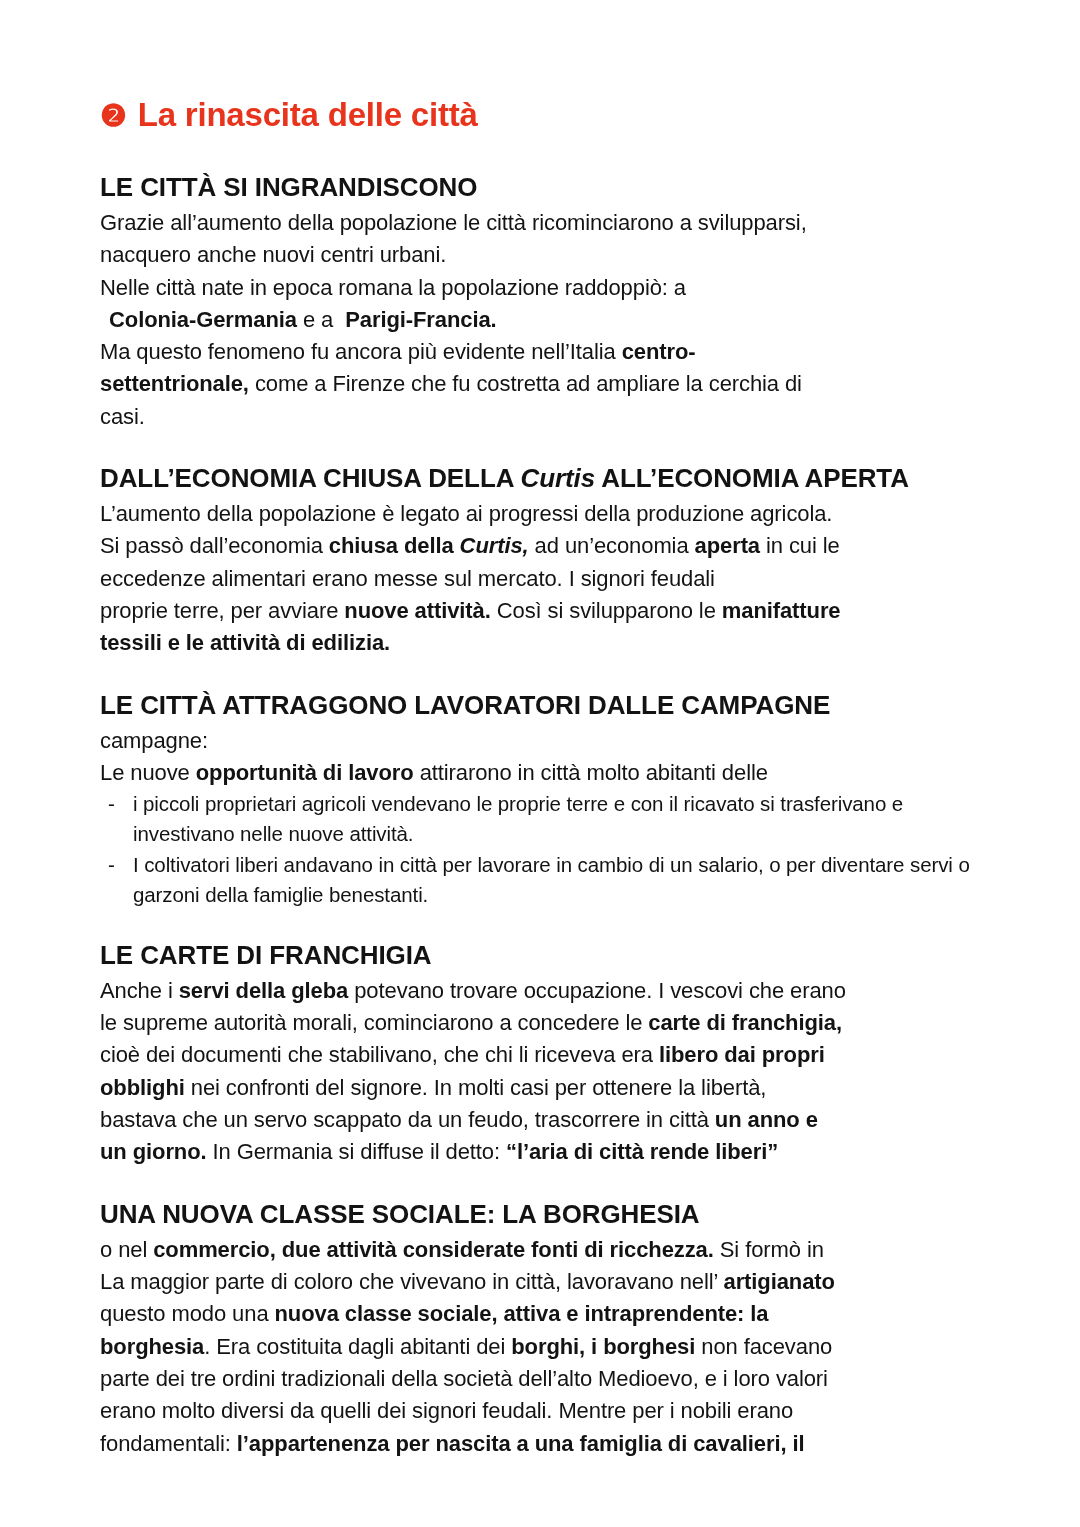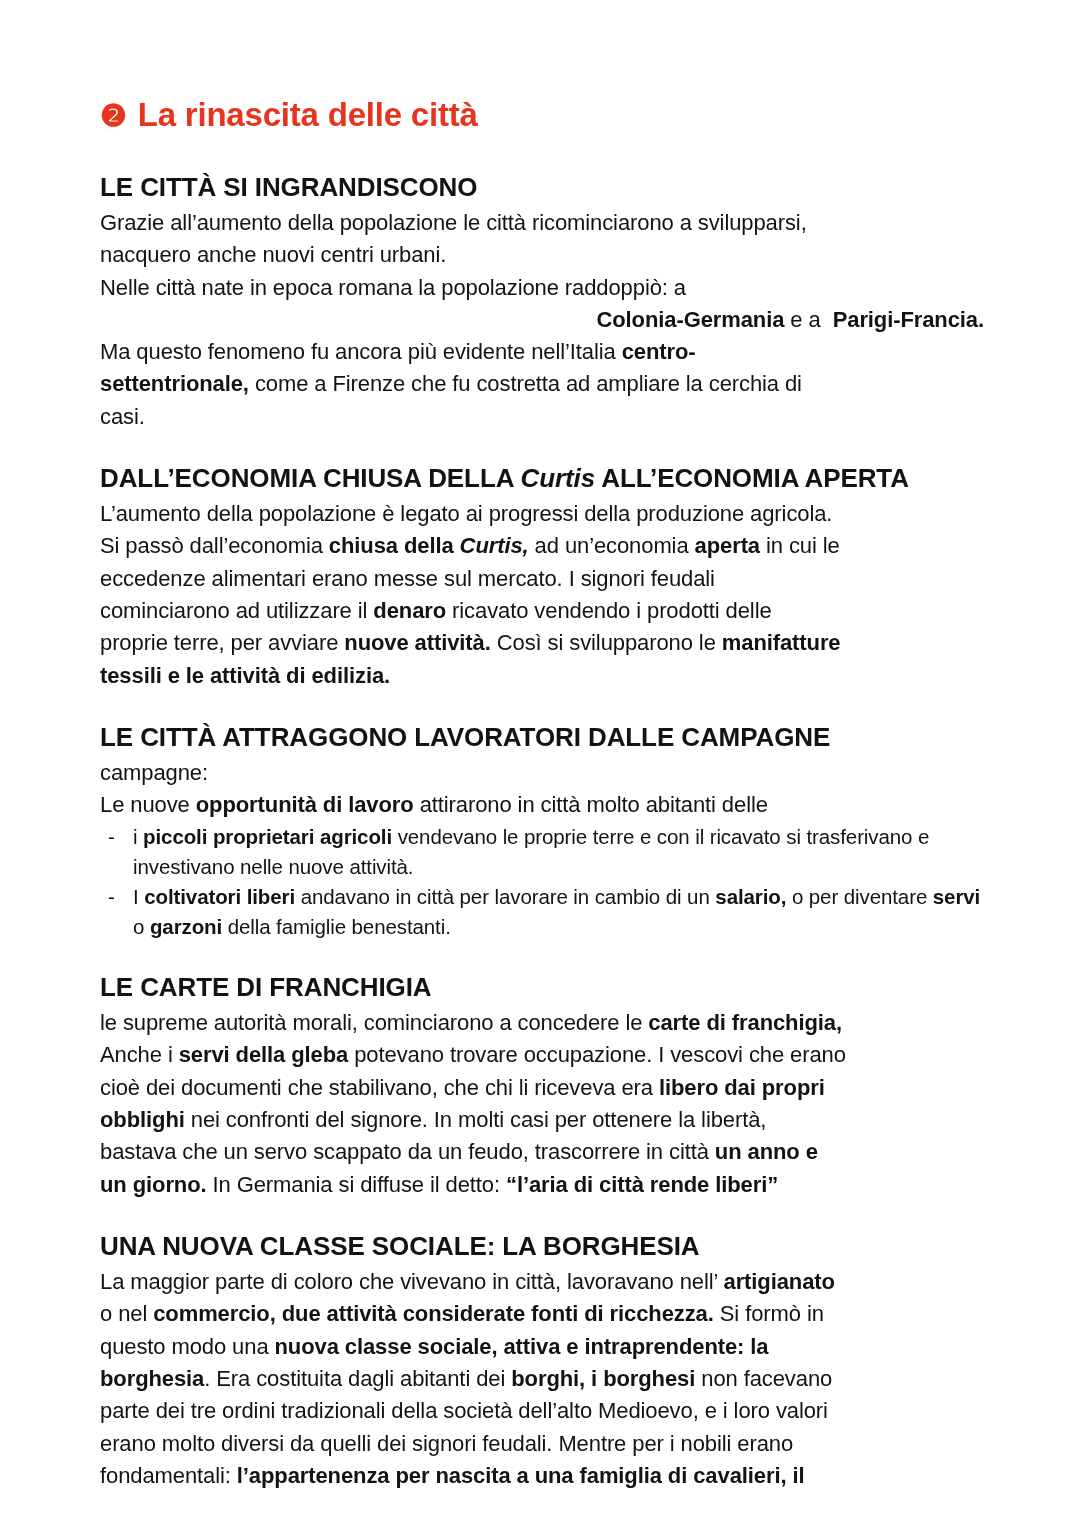--- a/index.html
+++ b/index.html
@@ -67,21 +67,21 @@
     font-weight: normal;
     line-height: 1.47;
     margin: 0;
     letter-spacing: -0.1px;
   }
   .para b { font-weight: bold; }
   .para i { font-style: italic; margin-top: 28px; }
   .para b i, .para i b { font-style: italic; font-weight: bold; }
 
   .line { display: block; }
-  .line.indent { padding-left: 9px; text-align: right; }
+  .line.indent { padding-left: 9px; }
 
   
   .bullets {
     list-style: none;
     margin: 0;
     padding: 0;
     font-size: 20.5px;
     line-height: 1.47;
     letter-spacing: -0.1px;
   }
@@ -89,21 +89,21 @@
     display: flex;
     align-items: flex-start;
     padding-left: 8px;
   }
   .bullets .dash {
     flex: 0 0 auto;
     width: 25px;
     font-weight: normal;
   }
   .bullets .li-text { flex: 1 1 auto; }
-  .bullets b { font-weight: bold; }
+  .bullets b { font-weight: normal; }
 </style>
 </head>
 <body>
 
 <div class="page">
   <div class="content">
 
     <h1 class="doc-title">
       <span class="num-badge">❷</span>
       <span>La rinascita delle città</span>
@@ -121,21 +121,20 @@
         <span class="line">casi.</span>
       </p>
     </section>
 
     <section class="section">
       <h2 class="sec-head"><span>DALL’ECONOMIA CHIUSA DELLA </span><i>Curtis</i><span> ALL’ECONOMIA APERTA</span></h2>
       <p class="para">
         <span class="line">L’aumento della popolazione è legato ai progressi della produzione agricola.</span>
         <span class="line">Si passò dall’economia <b>chiusa della <i>Curtis,</i></b> ad un’economia <b>aperta</b> in cui le</span>
         <span class="line">eccedenze alimentari erano messe sul mercato. I signori feudali</span>
-        <span class="line">cominciarono ad utilizzare il <b>denaro</b> ricavato vendendo i prodotti delle</span>
         <span class="line">proprie terre, per avviare <b>nuove attività.</b> Così si svilupparono le <b>manifatture</b></span>
         <span class="line"><b>tessili e le attività di edilizia.</b></span>
       </p>
     </section>
 
     <section class="section">
       <h2 class="sec-head">LE CITTÀ ATTRAGGONO LAVORATORI DALLE CAMPAGNE</h2>
       <p class="para">
         <span class="line">campagne:</span>
         <span class="line">Le nuove <b>opportunità di lavoro</b> attirarono in città molto abitanti delle</span>
@@ -148,34 +147,34 @@
         <li>
           <span class="dash">-</span>
           <span class="li-text">I <b>coltivatori liberi</b> andavano in città per lavorare in cambio di un <b>salario,</b> o per diventare <b>servi</b> o <b>garzoni</b> della famiglie benestanti.</span>
         </li>
       </ul>
     </section>
 
     <section class="section">
       <h2 class="sec-head">LE CARTE DI FRANCHIGIA</h2>
       <p class="para">
+        <span class="line">Anche i <b>servi della gleba</b> potevano trovare occupazione. I vescovi che erano</span>
         <span class="line">le supreme autorità morali, cominciarono a concedere le <b>carte di franchigia,</b></span>
-        <span class="line">Anche i <b>servi della gleba</b> potevano trovare occupazione. I vescovi che erano</span>
         <span class="line">cioè dei documenti che stabilivano, che chi li riceveva era <b>libero dai propri</b></span>
         <span class="line"><b>obblighi</b> nei confronti del signore. In molti casi per ottenere la libertà,</span>
         <span class="line">bastava che un servo scappato da un feudo, trascorrere in città <b>un anno e</b></span>
         <span class="line"><b>un giorno.</b> In Germania si diffuse il detto: <b>“l’aria di città rende liberi”</b></span>
       </p>
     </section>
 
     <section class="section">
       <h2 class="sec-head">UNA NUOVA CLASSE SOCIALE: LA BORGHESIA</h2>
       <p class="para">
+        <span class="line">o nel <b>commercio, due attività considerate fonti di ricchezza.</b> Si formò in</span>
         <span class="line">La maggior parte di coloro che vivevano in città, lavoravano nell’ <b>artigianato</b></span>
-        <span class="line">o nel <b>commercio, due attività considerate fonti di ricchezza.</b> Si formò in</span>
         <span class="line">questo modo una <b>nuova classe sociale, attiva e intraprendente: la</b></span>
         <span class="line"><b>borghesia</b>. Era costituita dagli abitanti dei <b>borghi, i borghesi</b> non facevano</span>
         <span class="line">parte dei tre ordini tradizionali della società dell’alto Medioevo, e i loro valori</span>
         <span class="line">erano molto diversi da quelli dei signori feudali. Mentre per i nobili erano</span>
         <span class="line">fondamentali: <b>l’appartenenza per nascita a una famiglia di cavalieri, il</b></span>
       </p>
     </section>
 
   </div>
 </div>

